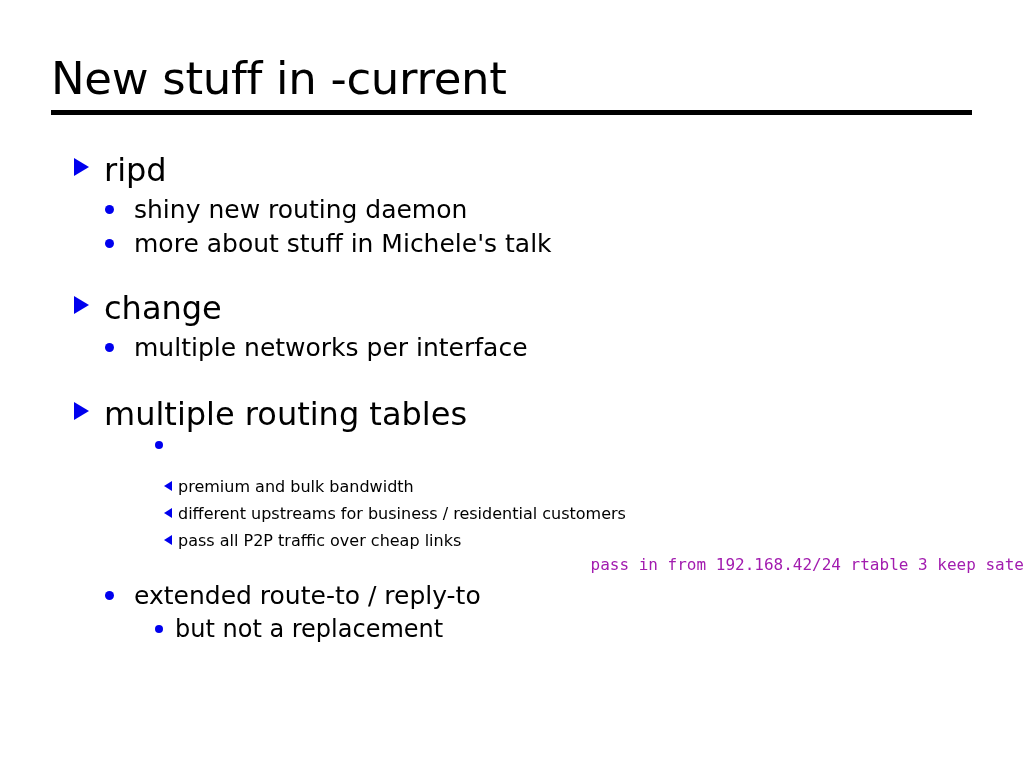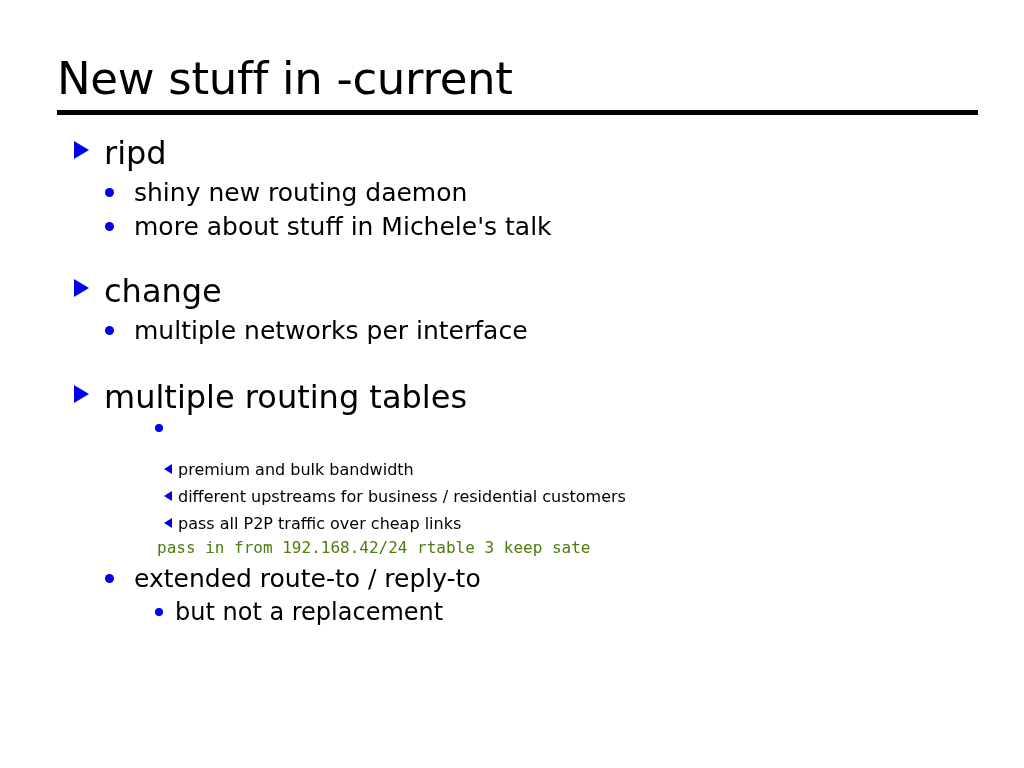--- a/index.html
+++ b/index.html
@@ -17,21 +17,21 @@
   .slide {
     position: relative;
     width: 1024px;
     height: 768px;
     background: #ffffff;
   }
 
   
   .title-block {
     position: absolute;
-    left: 57px;
+    left: 51px;
     top: 52px;
     width: 921px;
   }
   .slide-title {
     font-size: 45px;
     line-height: 54px;
     font-weight: normal;
     letter-spacing: -0.3px;
     color: #000000;
     white-space: nowrap;
@@ -40,21 +40,21 @@
     margin-top: 4px;
     width: 921px;
     height: 5px;
     background: #000000;
   }
 
   
   .body-block {
     position: absolute;
     left: 0;
-    top: 133px;
+    top: 150px;
     width: 1024px;
   }
 
   .row {
     display: flex;
     align-items: baseline;
     white-space: nowrap;
   }
   .bullet {
     flex: 0 0 auto;
@@ -154,22 +154,23 @@
     line-height: 22px;
   }
 
   
   .code-line {
     margin-left: 157px;
     height: 28px;
     font-family: "DejaVu Sans Mono", monospace;
     font-size: 16px;
     line-height: 26px;
-    color: #4d7c0f;
+    color: #a21caf;
     white-space: pre;
+    text-align: right;
   }
 
   
   .group-gap { height: 26px; }
   .group-gap-lg { height: 28px; }
 </style>
 </head>
 <body>
 
 <div class="slide">

